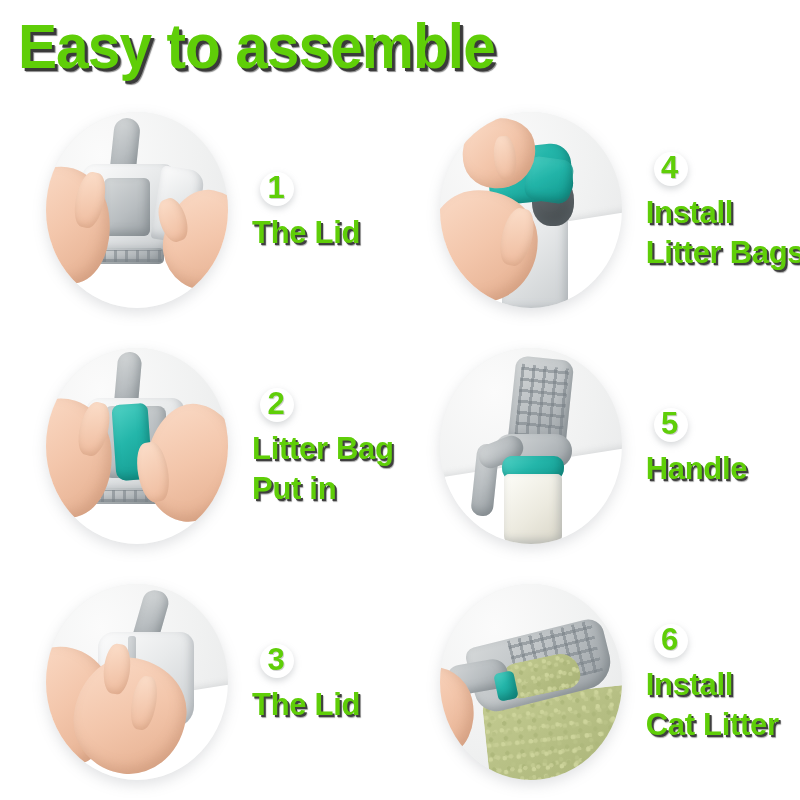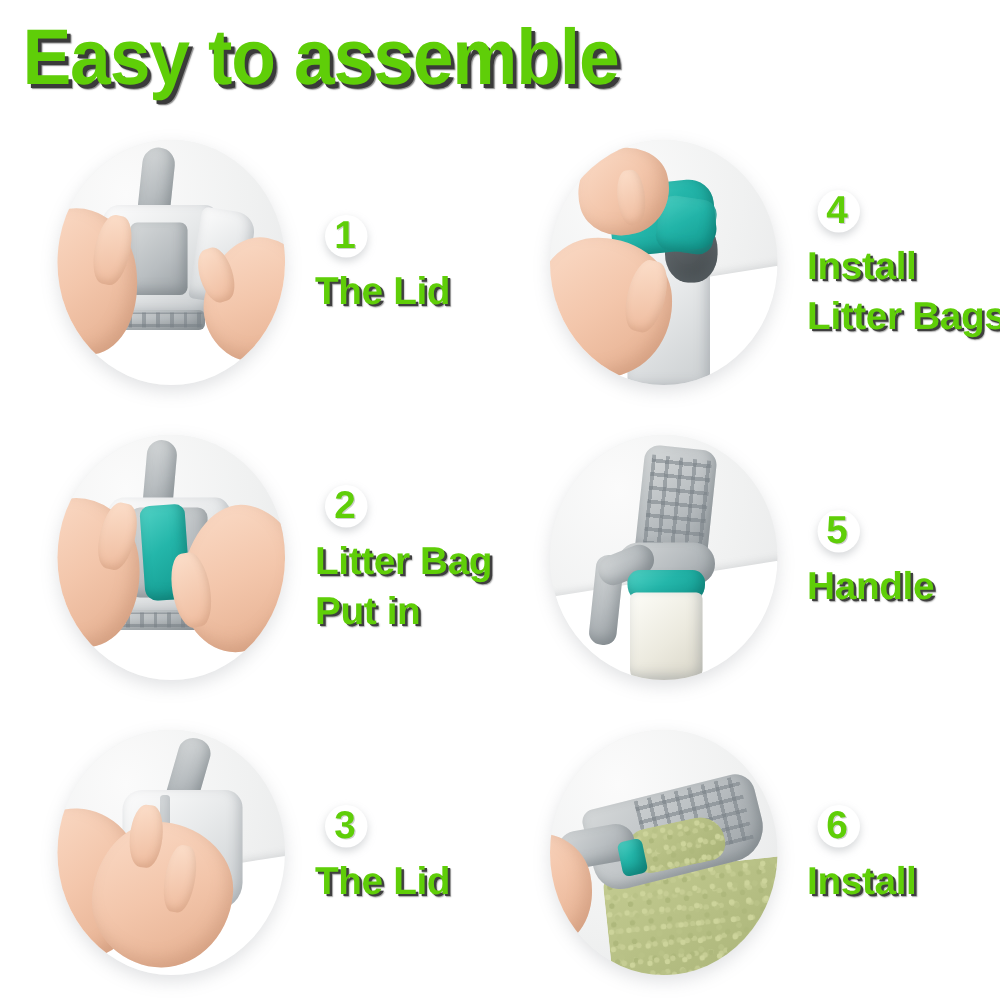--- a/index.html
+++ b/index.html
@@ -282,16 +282,17 @@
       <div class="litter" style="left:62px;top:74px;width:78px;height:36px;border-radius:16px 20px 14px 18px;transform:rotate(-12deg);"></div>
       <div class="plastic-dark" style="left:6px;top:78px;width:62px;height:30px;border-radius:16px;transform:rotate(-10deg);"></div>
       <div class="teal" style="left:56px;top:88px;width:20px;height:28px;border-radius:5px;transform:rotate(-12deg);"></div>
       <div class="hand" style="left:-44px;top:82px;width:78px;height:92px;transform:rotate(-12deg);"></div>
     </div>
     <div class="text-block">
       <div class="num-badge">
         <span class="num">6</span>
       </div>
       <div class="label">Install</div>
+      <div class="label">Cat Litter</div>
     </div>
   </div>
 
 </div>
 
 </body></html>

